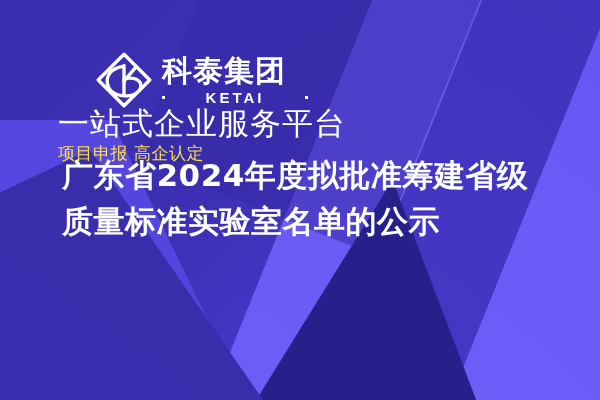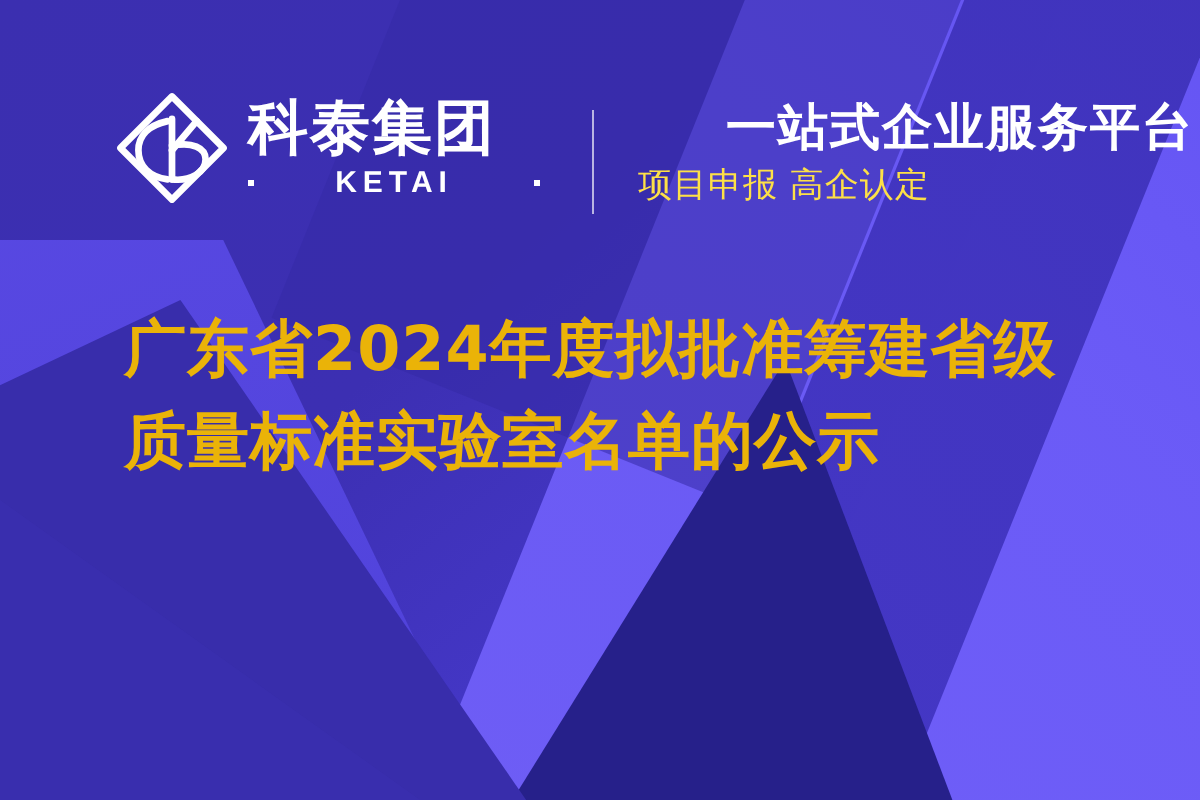--- a/index.html
+++ b/index.html
@@ -111,24 +111,25 @@
     height: 150px;
     background: #3a2fae;
     opacity: .9;
     clip-path: polygon(0% 0%, 100% 100%, 0% 100%);
   }
 
   
   .header {
     position: absolute;
     left: 58px;
-    top: 41px;
-    display: flex;
-    align-items: flex-end;
+    top: 52px;
+    display: flex;
+    align-items: center;
     height: 66px;
+    flex-direction: column;
   }
   .logo-block {
     display: flex;
     align-items: center;
     height: 66px;
   }
   .logo-mark {
     width: 56px;
     height: 56px;
     flex: 0 0 56px;
@@ -181,45 +182,44 @@
   }
 
   .tagline {
     display: flex;
     flex-direction: column;
     justify-content: center;
     height: 62px;
   }
   .tagline-main {
     color: #ffffff;
-    font-size: 25px;
+    font-size: 31px;
     line-height: 29px;
     letter-spacing: 1px;
-    font-weight: 700;
+    font-weight: 400;
     white-space: nowrap;
     font-family: "DejaVu Sans", "Liberation Sans", sans-serif;
-    margin-left: 44px;
   }
   .tagline-sub {
     color: #fde047;
     font-size: 17px;
     line-height: 22px;
     letter-spacing: .5px;
     margin-top: 4px;
     white-space: nowrap;
     font-family: "DejaVu Serif", "Liberation Serif", serif;
   }
 
   
   .title {
     position: absolute;
     left: 62px;
     top: 152px;
     width: 490px;
-    color: #eab308;
+    color: #ffffff;
     font-size: 31px;
     line-height: 46px;
     font-weight: 700;
     letter-spacing: .5px;
     font-family: "DejaVu Sans", "Liberation Sans", sans-serif;
   }
 </style>
 </head>
 <body>
 

